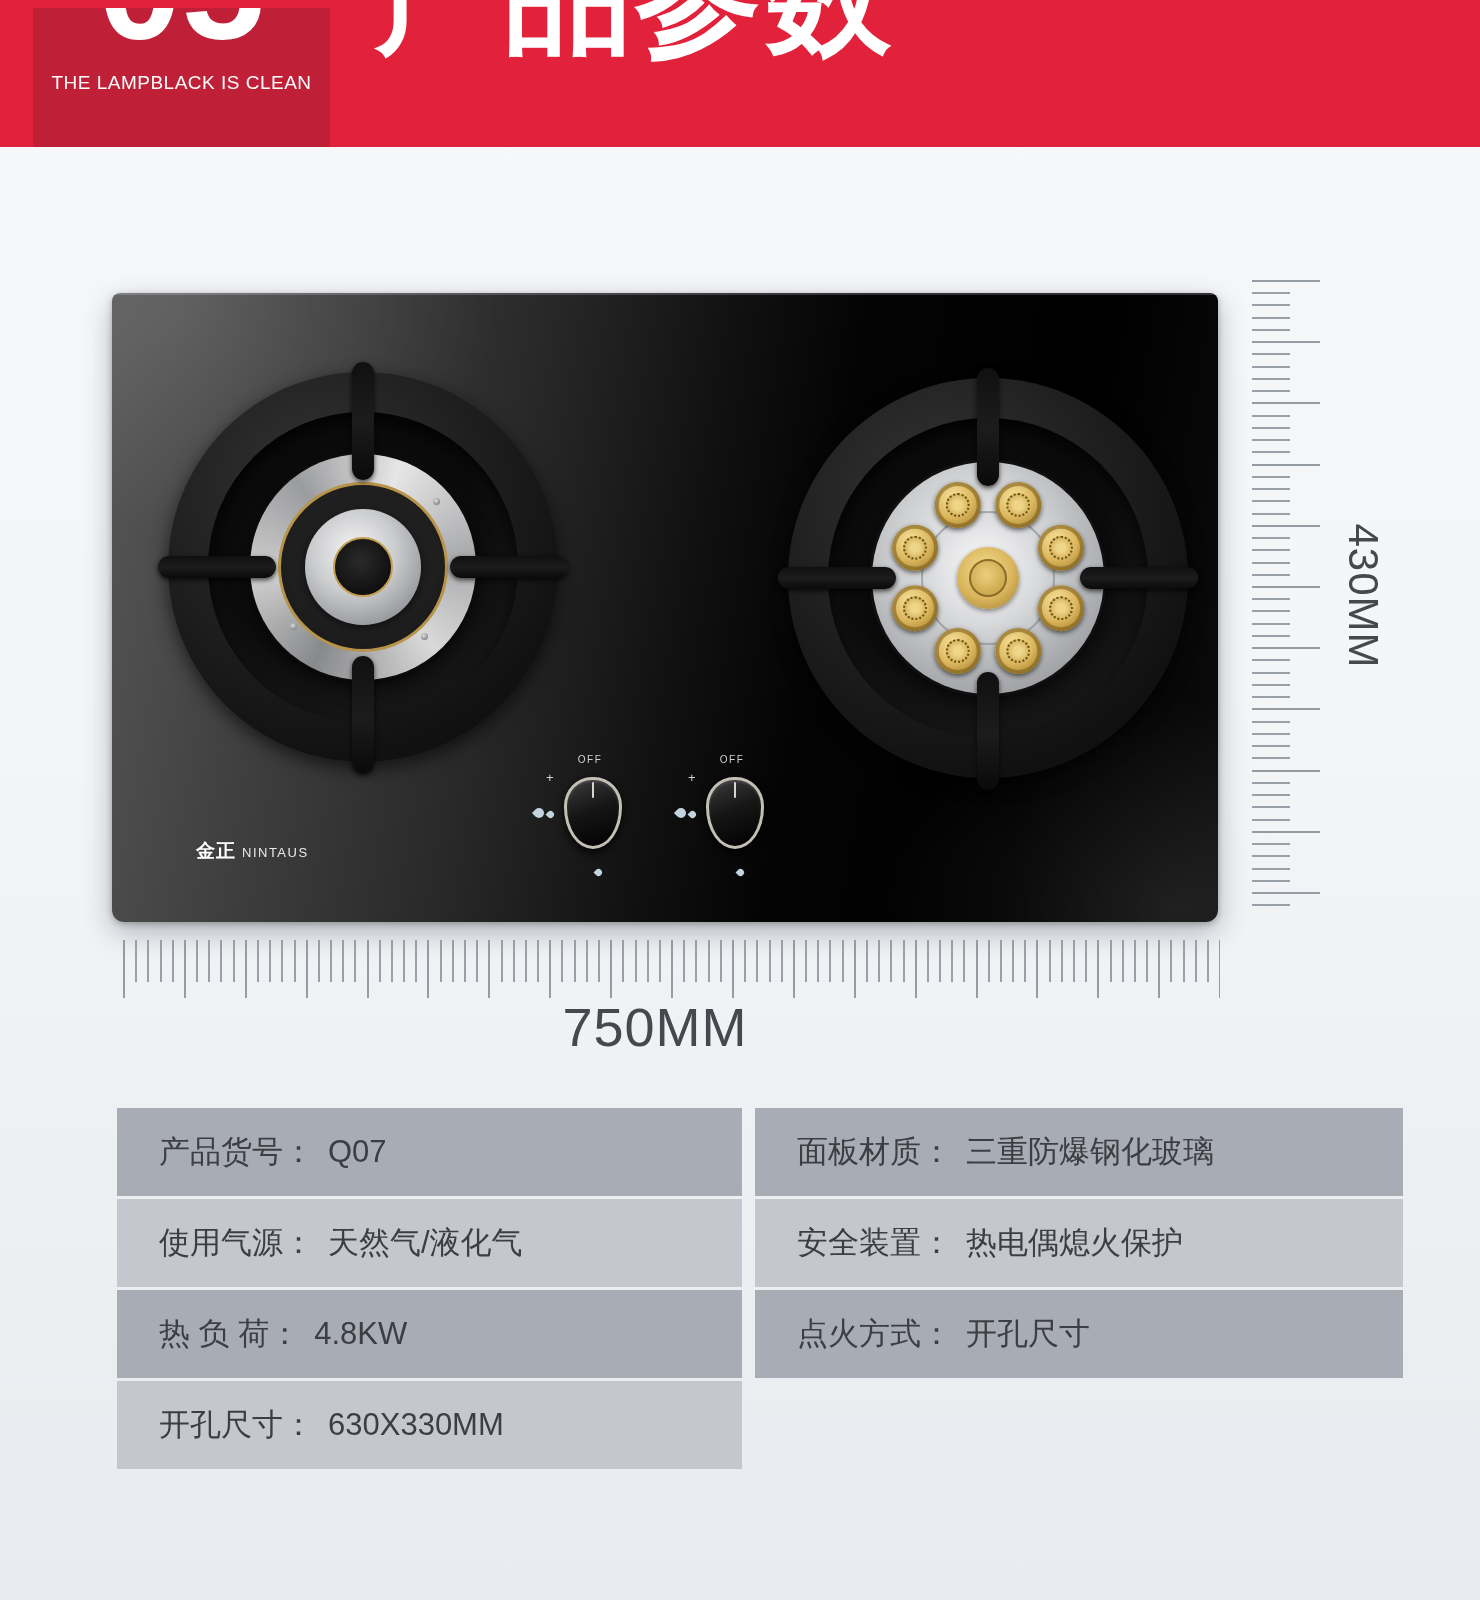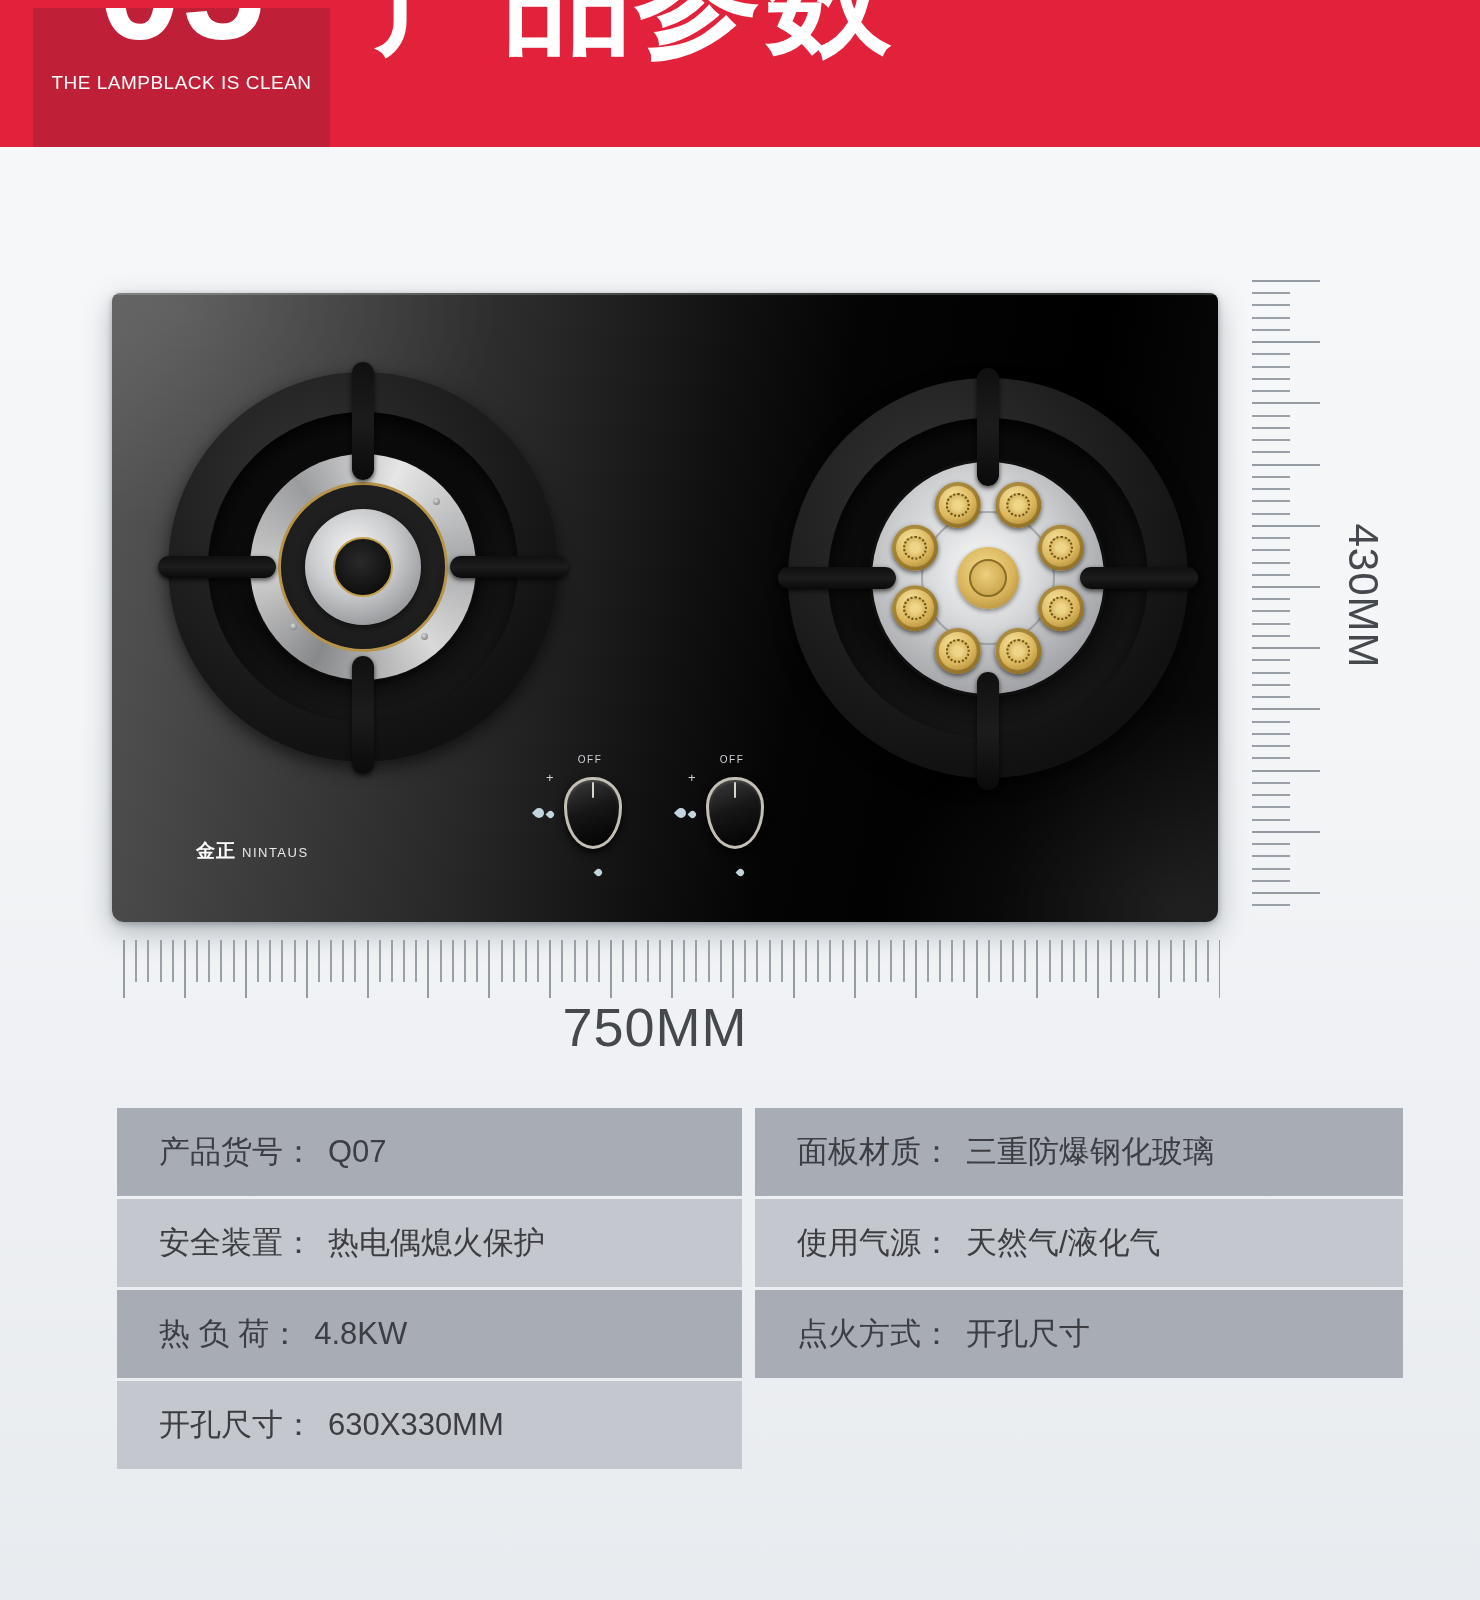--- a/index.html
+++ b/index.html
@@ -243,26 +243,26 @@
   <div class="spec-table">
     <div class="spec-cell row-dark">
       <span class="spec-label">产品货号：</span>
       <span class="spec-value">Q07</span>
     </div>
     <div class="spec-cell row-dark">
       <span class="spec-label">面板材质：</span>
       <span class="spec-value">三重防爆钢化玻璃</span>
     </div>
     <div class="spec-cell row-light">
+      <span class="spec-label">使用气源：</span>
+      <span class="spec-value">天然气/液化气</span>
+    </div>
+    <div class="spec-cell row-light">
       <span class="spec-label">安全装置：</span>
       <span class="spec-value">热电偶熄火保护</span>
-    </div>
-    <div class="spec-cell row-light">
-      <span class="spec-label">使用气源：</span>
-      <span class="spec-value">天然气/液化气</span>
     </div>
     <div class="spec-cell row-dark">
       <span class="spec-label">热 负 荷：</span>
       <span class="spec-value">4.8KW</span>
     </div>
     <div class="spec-cell row-dark">
       <span class="spec-label">点火方式：</span>
       <span class="spec-value">开孔尺寸</span>
     </div>
     <div class="spec-cell row-light">

